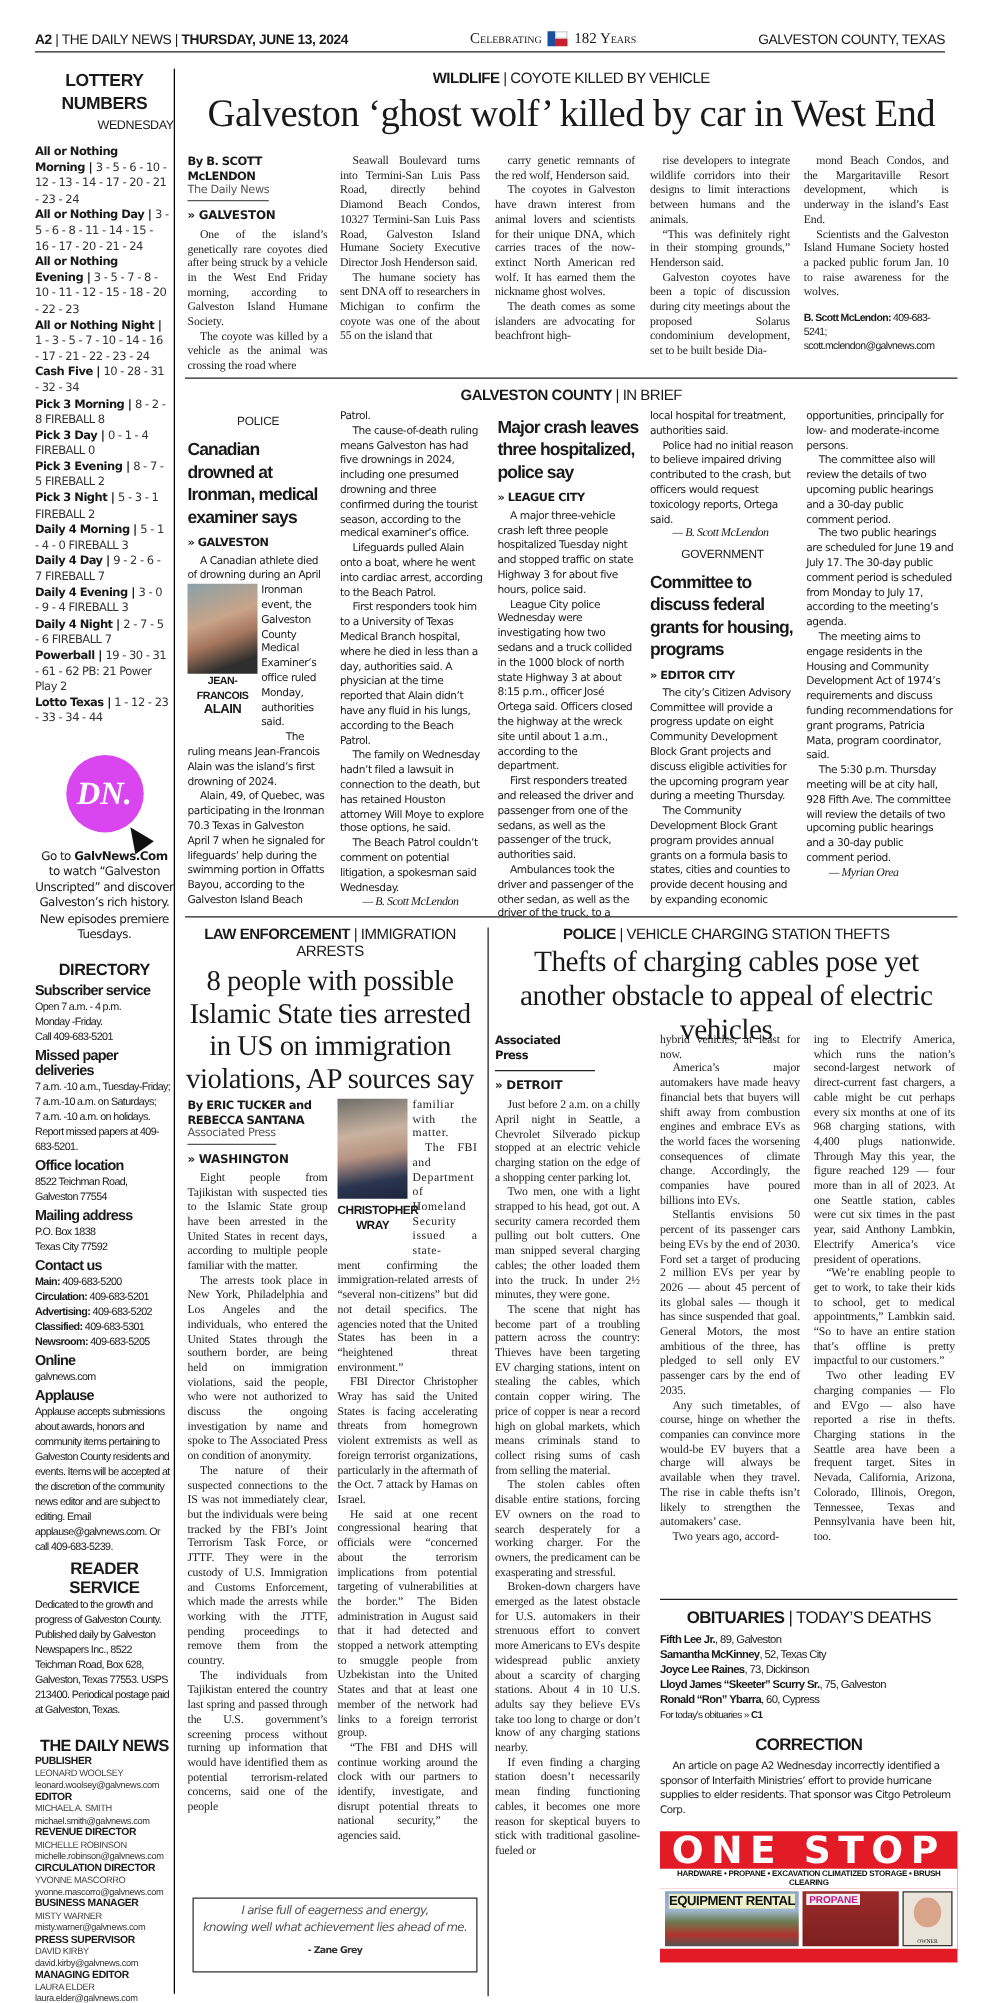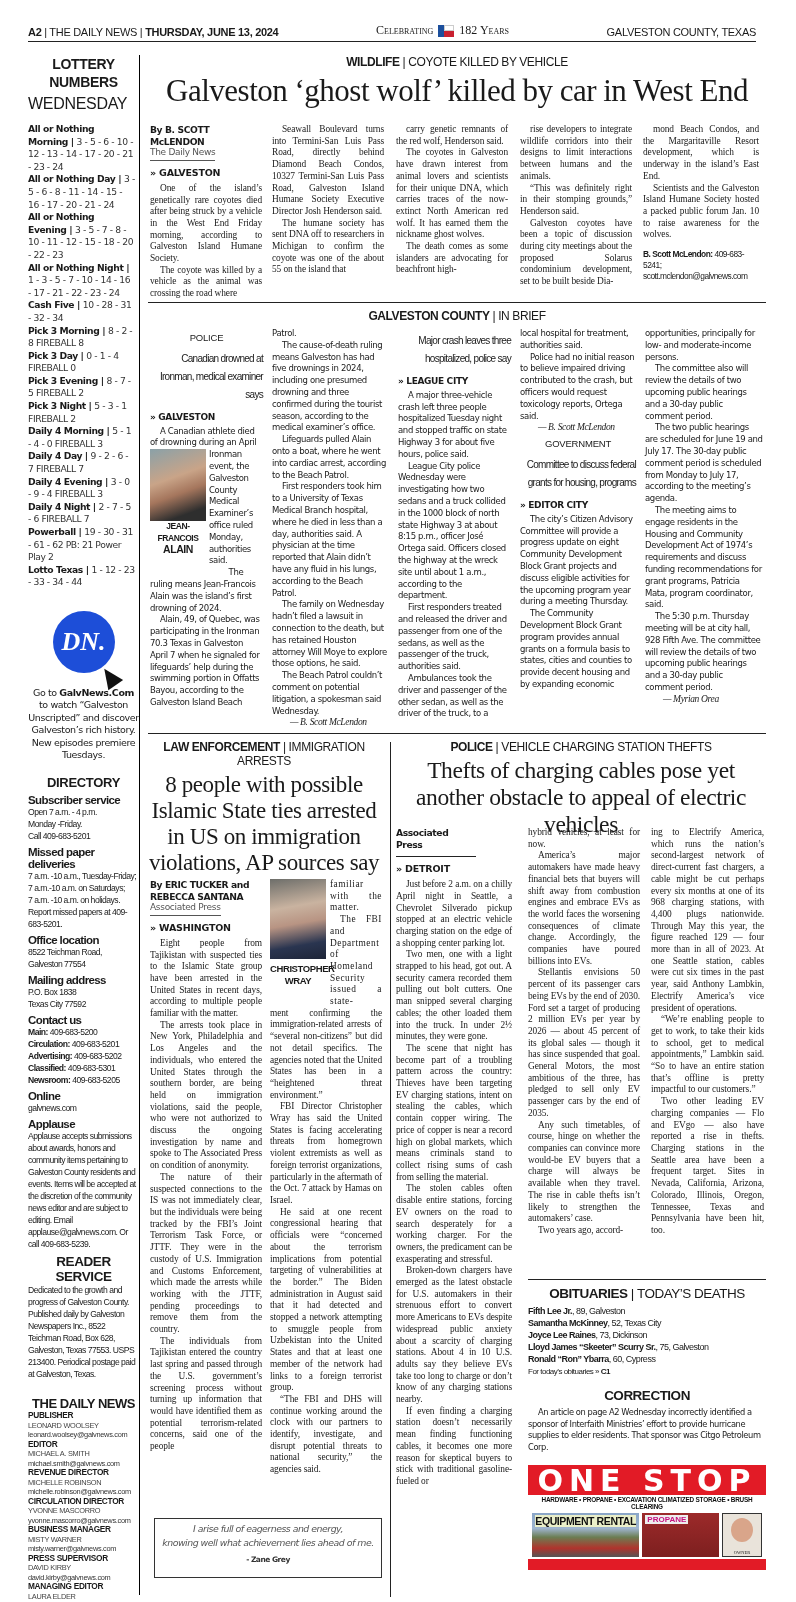--- a/index.html
+++ b/index.html
@@ -8,25 +8,25 @@
 .masthead .l{font-family:"Liberation Sans",sans-serif;letter-spacing:-0.3px}
 .masthead .l b{font-weight:bold}
 .masthead .c{font-family:"Liberation Serif",serif;font-variant:small-caps;font-size:12px;display:flex;align-items:center;gap:5px}
 .flag{display:inline-block;width:16px;height:12px;position:relative}
 .flag i{position:absolute;display:block}
 .masthead .r{font-family:"Liberation Sans",sans-serif;letter-spacing:-0.3px}
 
 
 .rail{position:absolute;left:28px;top:55px;width:112px;height:1540px;border-right:1px solid #000000}
 .rail-title{text-align:center;font-family:"Liberation Sans",sans-serif;font-weight:bold;font-size:14px;line-height:18px;letter-spacing:-0.3px}
-.rail-sub{text-align:left;font-family:"Liberation Sans",sans-serif;font-size:16px;margin:4px 0 10px;letter-spacing:-0.3px}
+.rail-sub{text-align:right;font-family:"Liberation Sans",sans-serif;font-size:10px;margin:4px 0 10px;letter-spacing:-0.3px}
 .lot{font-family:"DejaVu Sans",sans-serif;font-size:9.2px;line-height:12.6px;letter-spacing:-0.4px;padding-right:4px}
 .lot b{font-weight:bold}
 .lot span{color:#333}
-.dn-logo{width:62px;height:62px;border-radius:50%;background:#1d4ed8;margin:22px auto 6px;position:relative;display:flex;align-items:center;justify-content:center;color:#fff;font-family:"Liberation Serif",serif;font-weight:bold;font-size:26px;font-style:italic}
+.dn-logo{width:62px;height:62px;border-radius:50%;background:#d946ef;margin:22px auto 6px;position:relative;display:flex;align-items:center;justify-content:center;color:#fff;font-family:"Liberation Serif",serif;font-weight:bold;font-size:26px;font-style:italic}
 .cursor{position:absolute;right:-4px;bottom:-14px;width:0;height:0;border-left:9px solid transparent;border-right:9px solid transparent;border-bottom:20px solid #111;transform:rotate(-35deg)}
 .promo{text-align:center;font-family:"DejaVu Sans",sans-serif;font-size:9.5px;line-height:12.4px;letter-spacing:-0.4px;margin-top:14px}
 .dir-h{text-align:center;font-family:"Liberation Sans",sans-serif;font-weight:bold;font-size:13px;margin-top:14px;letter-spacing:-0.3px}
 .dir-sub{font-family:"Liberation Sans",sans-serif;font-weight:bold;font-size:11.5px;letter-spacing:-0.6px;margin-top:4px}
 .dir-t{font-family:"Liberation Sans",sans-serif;font-size:8.6px;line-height:12px;letter-spacing:-0.5px}
 .dir-t b{font-weight:bold}
 .rs-h{text-align:center;font-family:"Liberation Sans",sans-serif;font-weight:bold;font-size:13.5px;margin-top:4px;letter-spacing:-0.4px}
 .tdn-h{text-align:center;font-family:"Liberation Sans",sans-serif;font-weight:bold;font-size:13px;margin-top:16px;letter-spacing:-0.5px}
 .staff{font-family:"Liberation Sans",sans-serif;font-size:7.4px;line-height:9.5px;letter-spacing:-0.3px}
 .staff .role{font-weight:bold;font-size:8.3px}
@@ -46,21 +46,21 @@
 .contact{font-family:"Liberation Sans",sans-serif;font-size:8.4px;line-height:11px;text-align:left;letter-spacing:-0.5px;margin-top:8px}
 .contact b{font-weight:bold}
 .hr{position:absolute;height:1px;background:#222}
 .vr{position:absolute;width:1px;background:#222}
 
 
 .brief{position:absolute;font-family:"DejaVu Sans",sans-serif;font-size:8.5px;line-height:11.8px;letter-spacing:-0.35px;text-align:left}
 .brief p{text-indent:10px}
 .brief p.ni{text-indent:0}
 .brief .cat{font-family:"Liberation Sans",sans-serif;font-size:9.5px;text-align:center;margin:4px 0 6px;letter-spacing:-0.2px}
-.brief .bh{font-family:"Liberation Sans",sans-serif;font-weight:normal;font-size:10px;line-height:18px;text-align:right;letter-spacing:-0.7px;margin-bottom:8px}
+.brief .bh{font-family:"Liberation Sans",sans-serif;font-weight:bold;font-size:14px;line-height:18px;text-align:left;letter-spacing:-0.7px;margin-bottom:8px}
 .brief .dl{font-family:"DejaVu Sans",sans-serif;font-weight:bold;font-size:9px;margin:2px 0 2px;text-indent:0}
 .brief .sig{font-family:"Liberation Serif",serif;font-style:italic;font-size:9.5px;text-indent:0;padding-left:18px}
 .photo{background:#bbb;position:relative;overflow:hidden}
 .cap{font-family:"Liberation Sans",sans-serif;font-weight:bold;font-size:9.5px;line-height:11.5px;text-align:center;letter-spacing:-0.4px}
 
 .quote{position:absolute;left:154px;top:1518px;width:228px;height:60px;border:1px solid #333;text-align:center;font-family:"DejaVu Sans",sans-serif;font-style:italic;font-size:9.4px;line-height:14px;color:#555;padding-top:3px;letter-spacing:-0.5px}
 .quote .au{font-style:normal;font-weight:bold;font-size:7.5px;color:#333;margin-top:3px}
 
 .obit-h{font-family:"Liberation Sans",sans-serif;font-size:13.5px;text-align:center;letter-spacing:-0.5px}
 .obit-h b{font-weight:bold}

